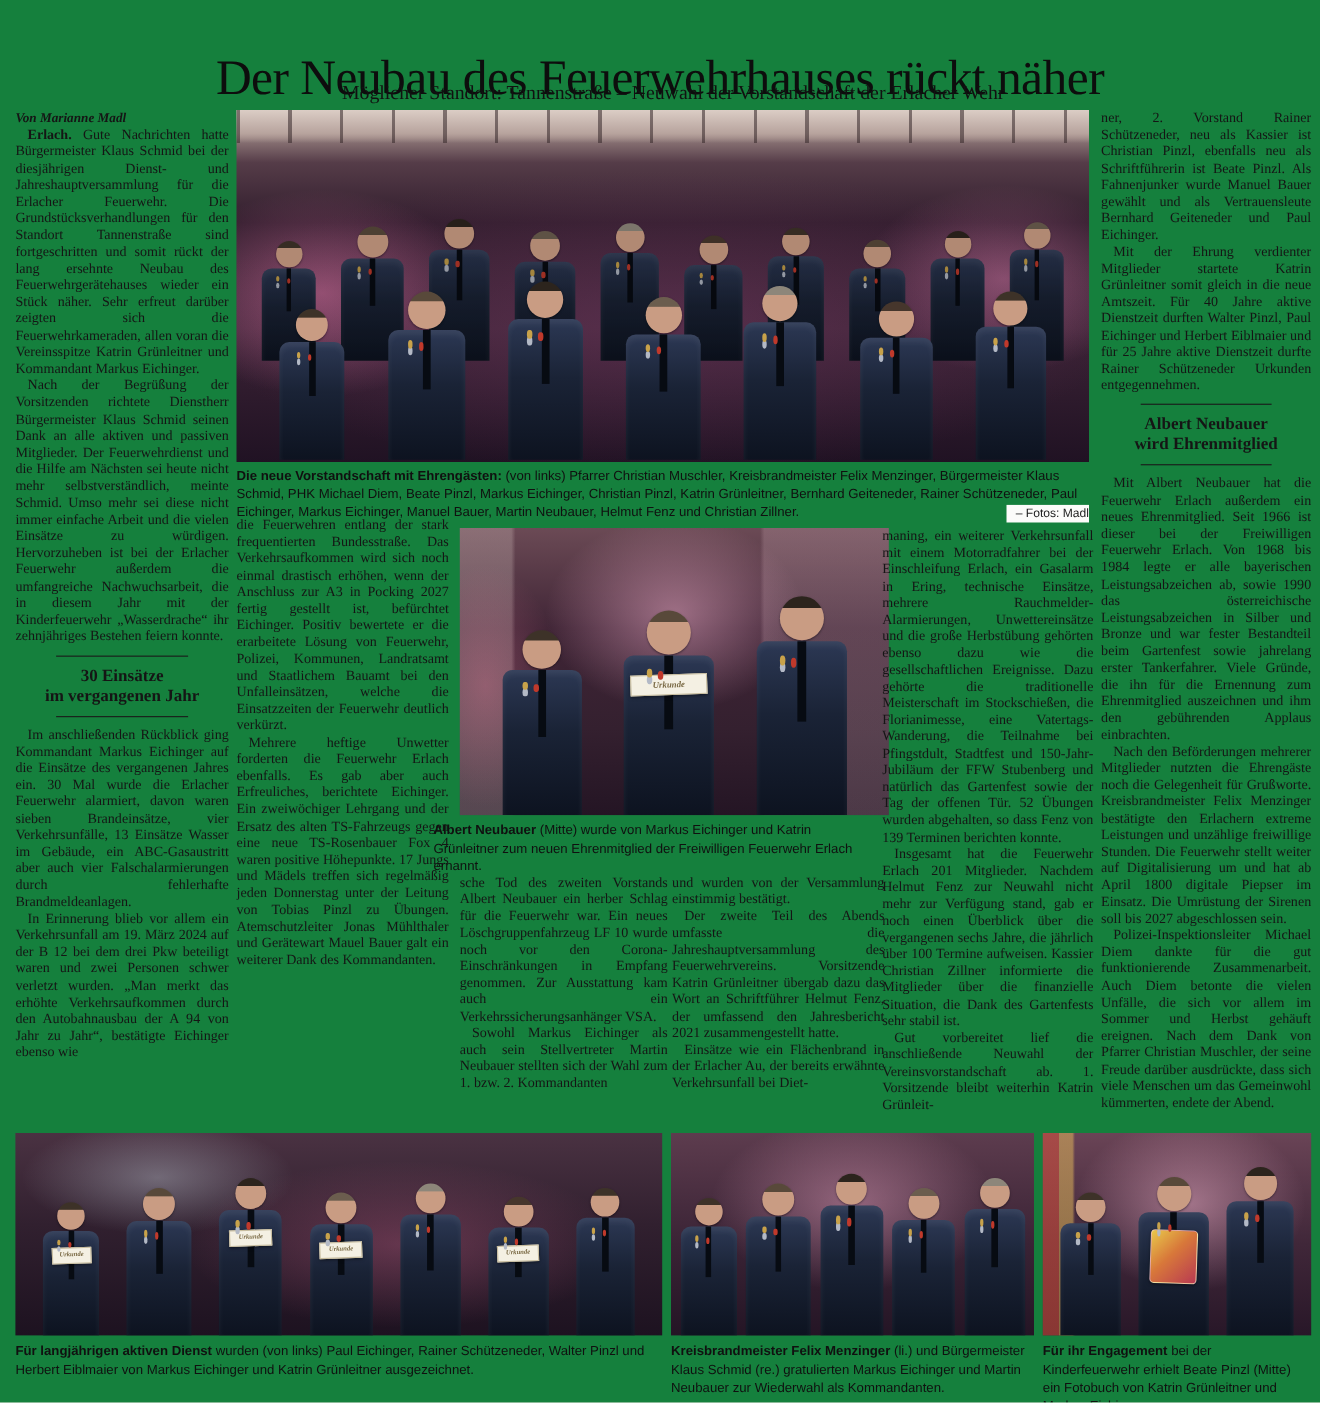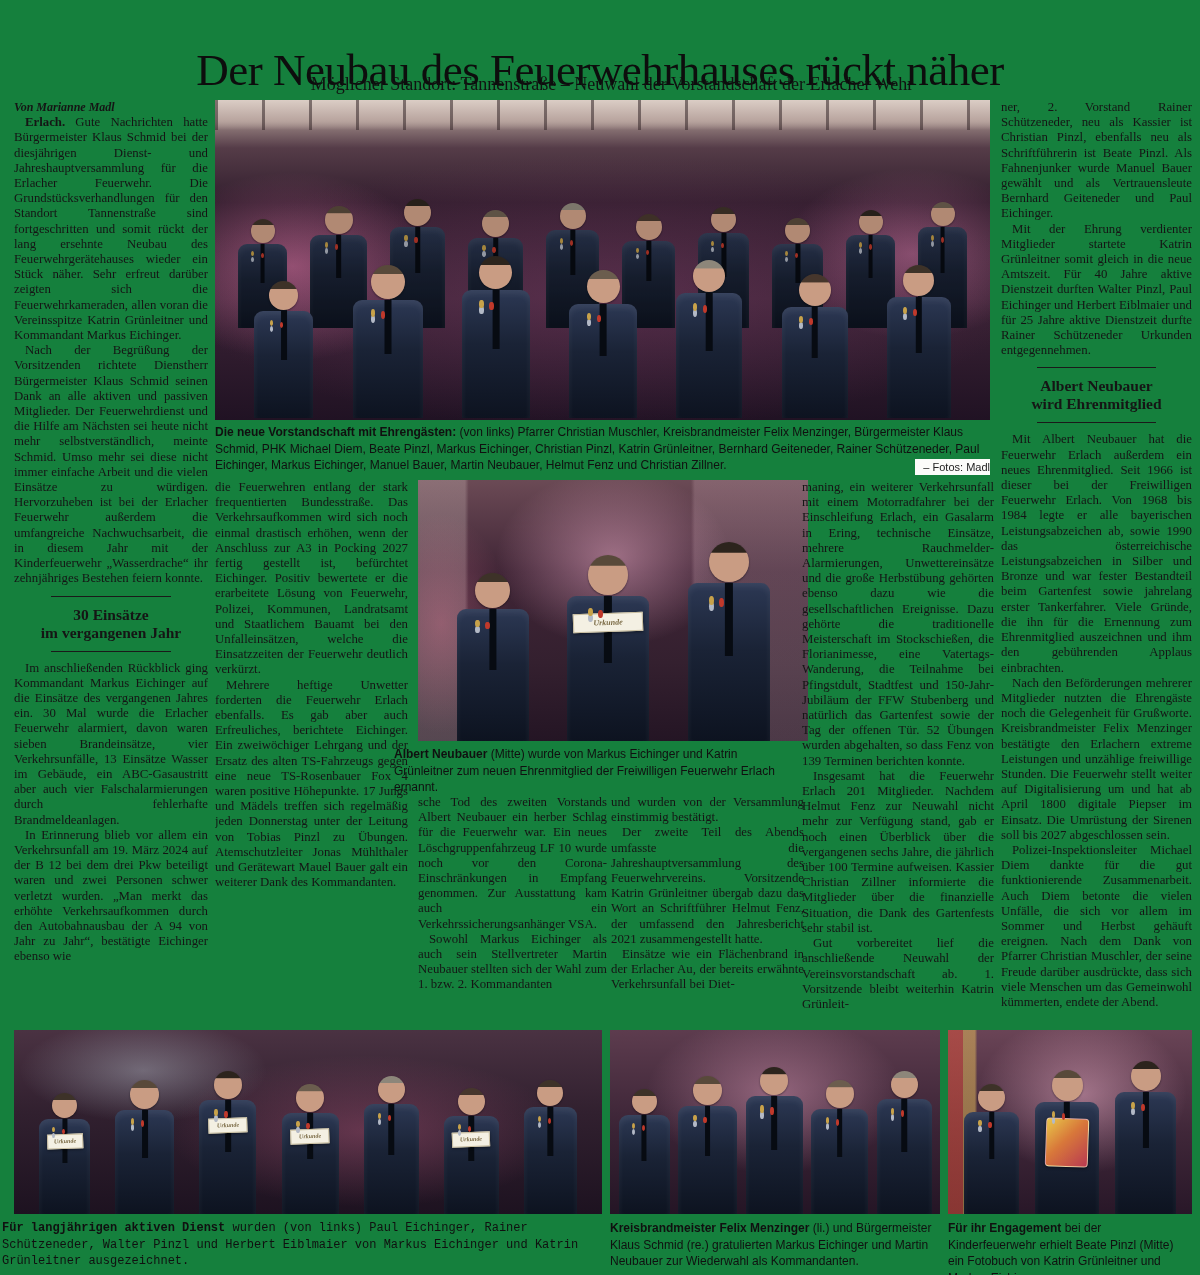--- a/index.html
+++ b/index.html
@@ -166,21 +166,21 @@
           <div class="p-head" style="height: 31px; width: 31px; background: linear-gradient(rgb(61, 50, 40) 0px, rgb(61, 50, 40) 26%, rgb(201, 156, 131) 27%);"></div>
           <div class="p-torso" style="height: 121px; width: 64px;"></div>
         </div>
       </div>
   </div>
   <div class="caption" style="left:215px;top:424px;width:775px;height:52px;">
     <b>Die neue Vorstandschaft mit Ehrengästen:</b><span> (von links) Pfarrer Christian Muschler, Kreisbrandmeister Felix Menzinger, Bürgermeister Klaus Schmid, PHK Michael Diem, Beate Pinzl, Markus Eichinger, Christian Pinzl, Katrin Grünleitner, Bernhard Geiteneder, Rainer Schützeneder, Paul Eichinger, Markus Eichinger, Manuel Bauer, Martin Neubauer, Helmut Fenz und Christian Zillner.</span>
     <span class="credit">– Fotos: Madl</span>
   </div>
 
-  <div class="col" style="left:215px;top:480px;width:193px;height:545px;">
+  <div class="col" style="left:215px;top:470px;width:193px;height:545px;">
     <p>die Feuerwehren entlang der stark frequentierten Bundesstraße. Das Verkehrsaufkommen wird sich noch einmal drastisch erhöhen, wenn der Anschluss zur A3 in Pocking 2027 fertig gestellt ist, befürchtet Eichinger. Positiv bewertete er die erarbeitete Lösung von Feuerwehr, Polizei, Kommunen, Landratsamt und Staatlichem Bauamt bei den Unfalleinsätzen, welche die Einsatzzeiten der Feuerwehr deutlich verkürzt.</p>
     <p class="ind">Mehrere heftige Unwetter forderten die Feuerwehr Erlach ebenfalls. Es gab aber auch Erfreuliches, berichtete Eichinger. Ein zweiwöchiger Lehrgang und der Ersatz des alten TS-Fahrzeugs gegen eine neue TS-Rosenbauer Fox 4 waren positive Höhepunkte. 17 Jungs und Mädels treffen sich regelmäßig jeden Donnerstag unter der Leitung von Tobias Pinzl zu Übungen. Atemschutzleiter Jonas Mühlthaler und Gerätewart Mauel Bauer galt ein weiterer Dank des Kommandanten.</p>
   </div>
 
   <div class="photo photo-mid" style="left:418px;top:480px;width:390px;height:261px;">
     <div class="row front" style="bottom:0;">
         <div class="person">
           <div class="p-head" style="height: 35px; width: 35px; background: linear-gradient(rgb(61, 50, 40) 0px, rgb(61, 50, 40) 26%, rgb(201, 156, 131) 27%);"></div>
           <div class="p-torso" style="height: 132px; width: 72px;"></div>
         </div>
@@ -306,21 +306,21 @@
             <div class="gift"></div>
           </div>
         </div>
         <div class="person">
           <div class="p-head" style="height: 30px; width: 30px; background: linear-gradient(rgb(44, 36, 29) 0px, rgb(44, 36, 29) 26%, rgb(201, 156, 131) 27%);"></div>
           <div class="p-torso" style="height: 122px; width: 61px;"></div>
         </div>
       </div>
   </div>
 
-  <div class="caption" style="left:2px;top:1220px;width:588px;height:50px;font-family:Liberation Mono, monospace;">
+  <div class="caption" style="left:14px;top:1220px;width:588px;height:50px;">
     <b>Für langjährigen aktiven Dienst</b><span> wurden (von links) Paul Eichinger, Rainer Schützeneder, Walter Pinzl und Herbert Eiblmaier von Markus Eichinger und Katrin Grünleitner ausgezeichnet.</span>
   </div>
   <div class="caption" style="left:610px;top:1220px;width:330px;height:55px;">
     <b>Kreisbrandmeister Felix Menzinger</b><span> (li.) und Bürgermeister Klaus Schmid (re.) gratulierten Markus Eichinger und Martin Neubauer zur Wiederwahl als Kommandanten.</span>
   </div>
   <div class="caption" style="left:948px;top:1220px;width:244px;height:55px;">
     <b>Für ihr Engagement</b><span> bei der Kinderfeuerwehr erhielt Beate Pinzl (Mitte) ein Fotobuch von Katrin Grünleitner und Markus Eichinger.</span>
   </div>
 
 </div>

